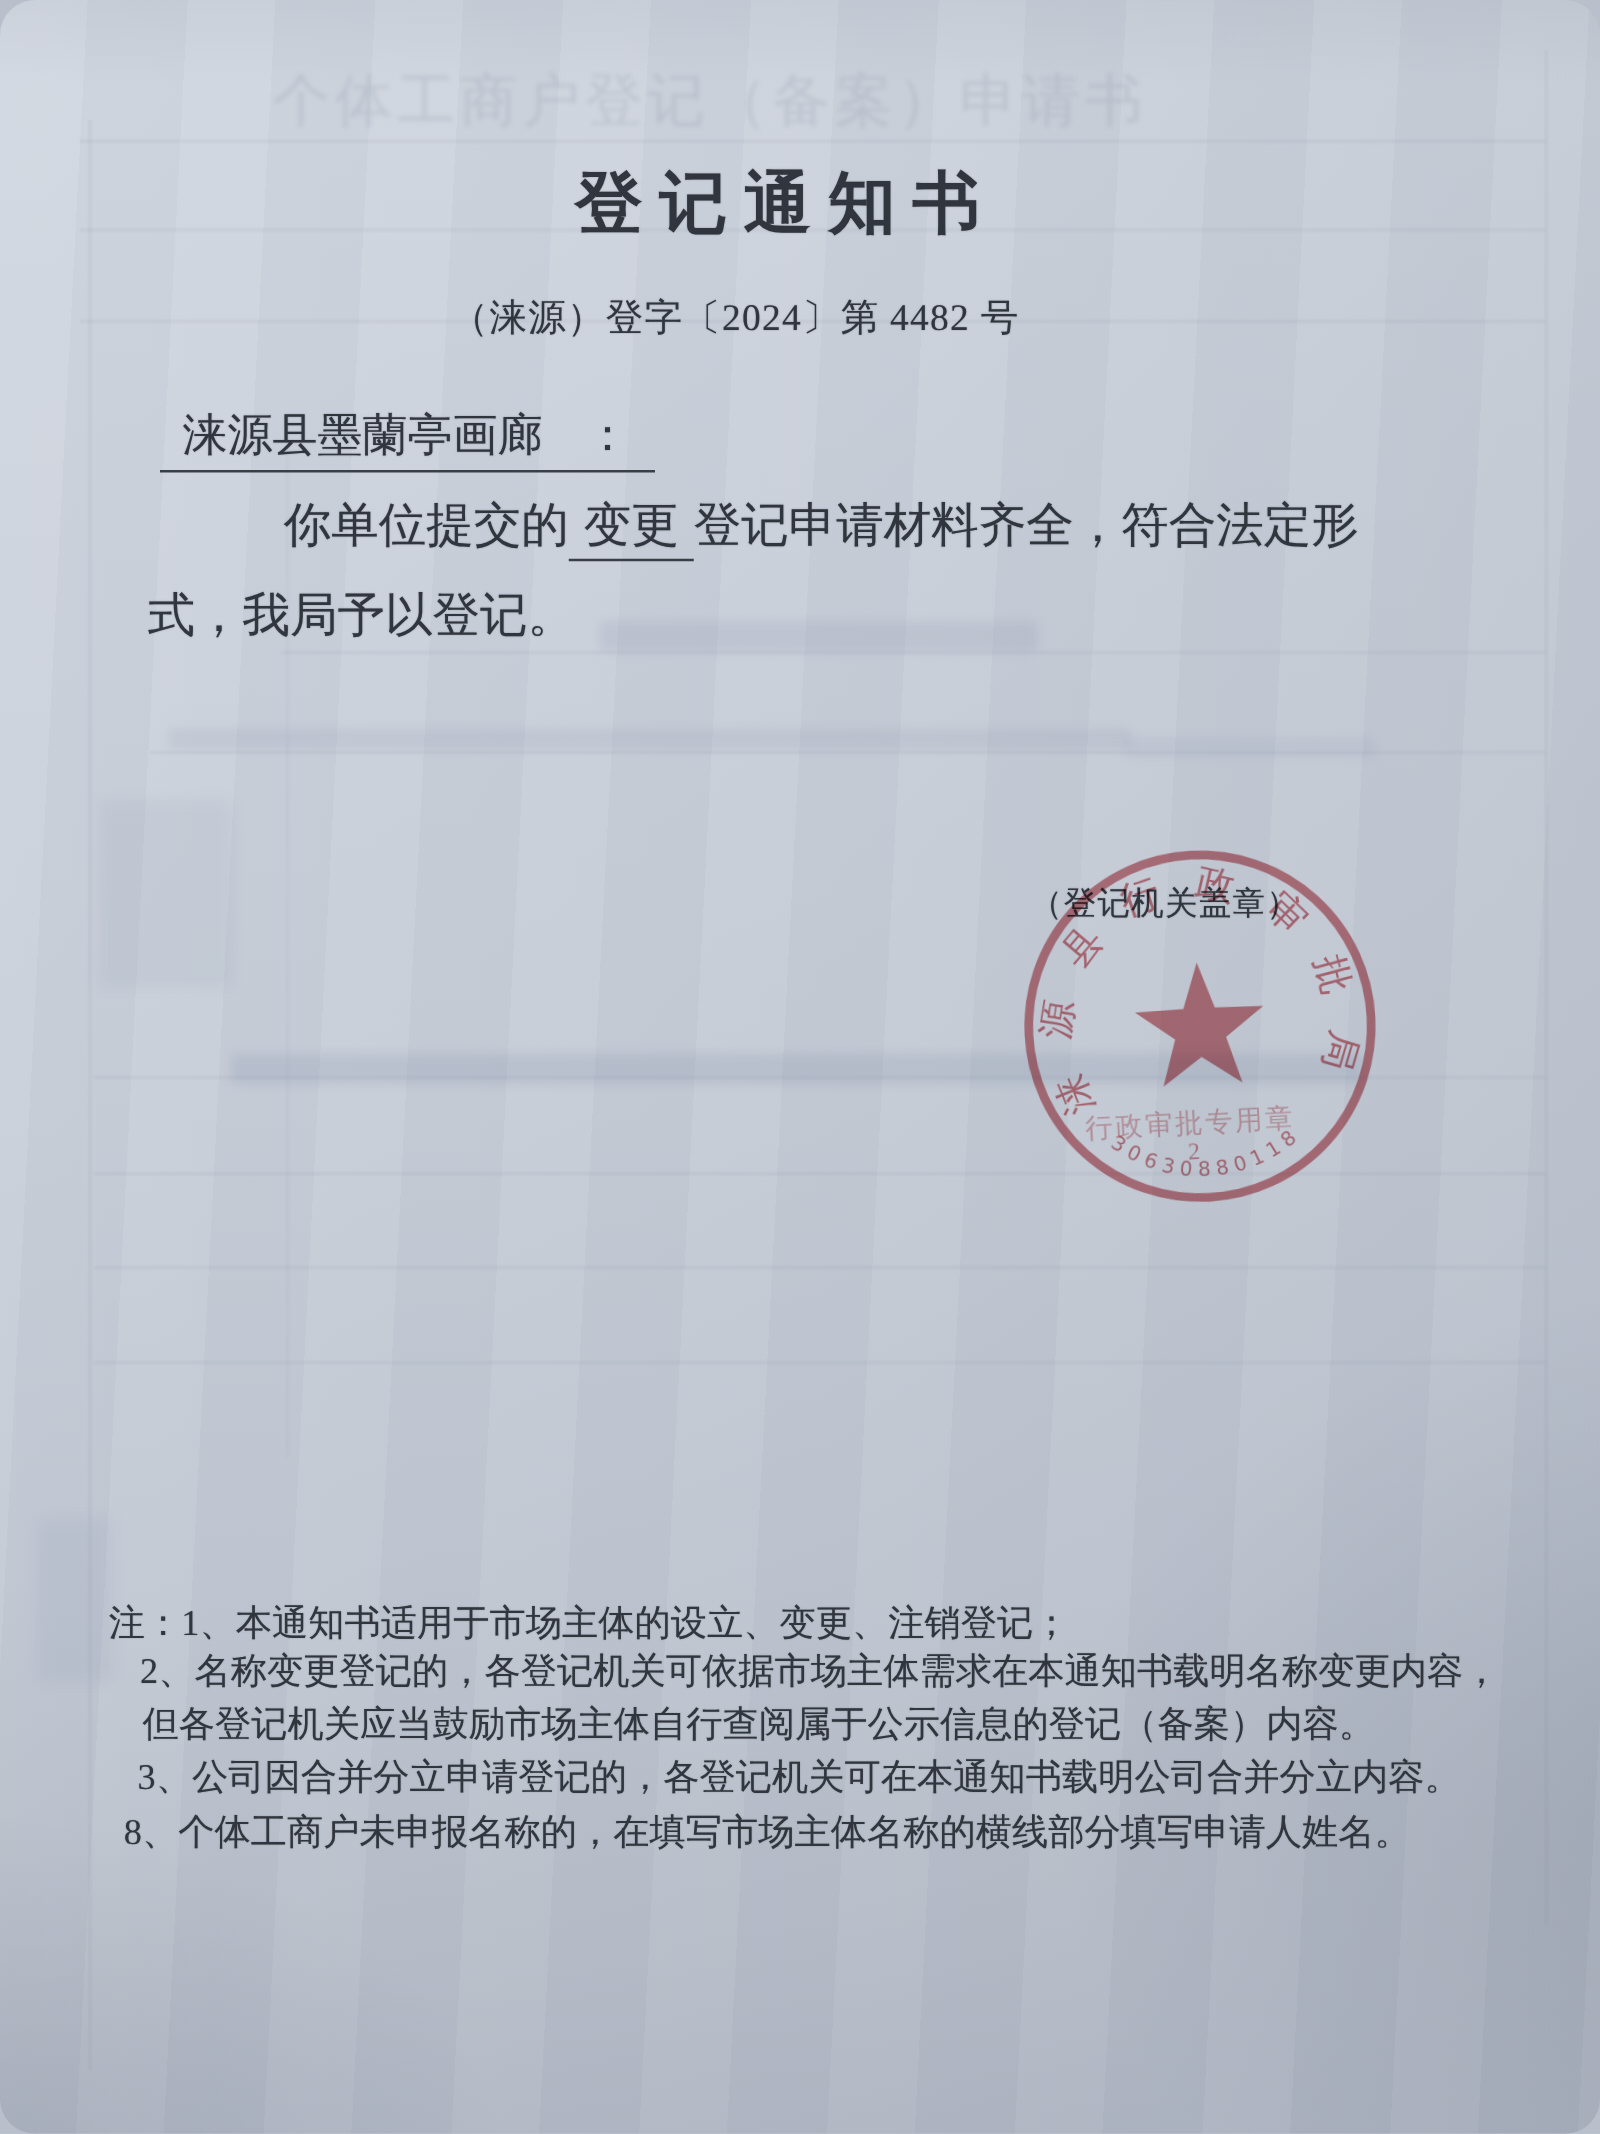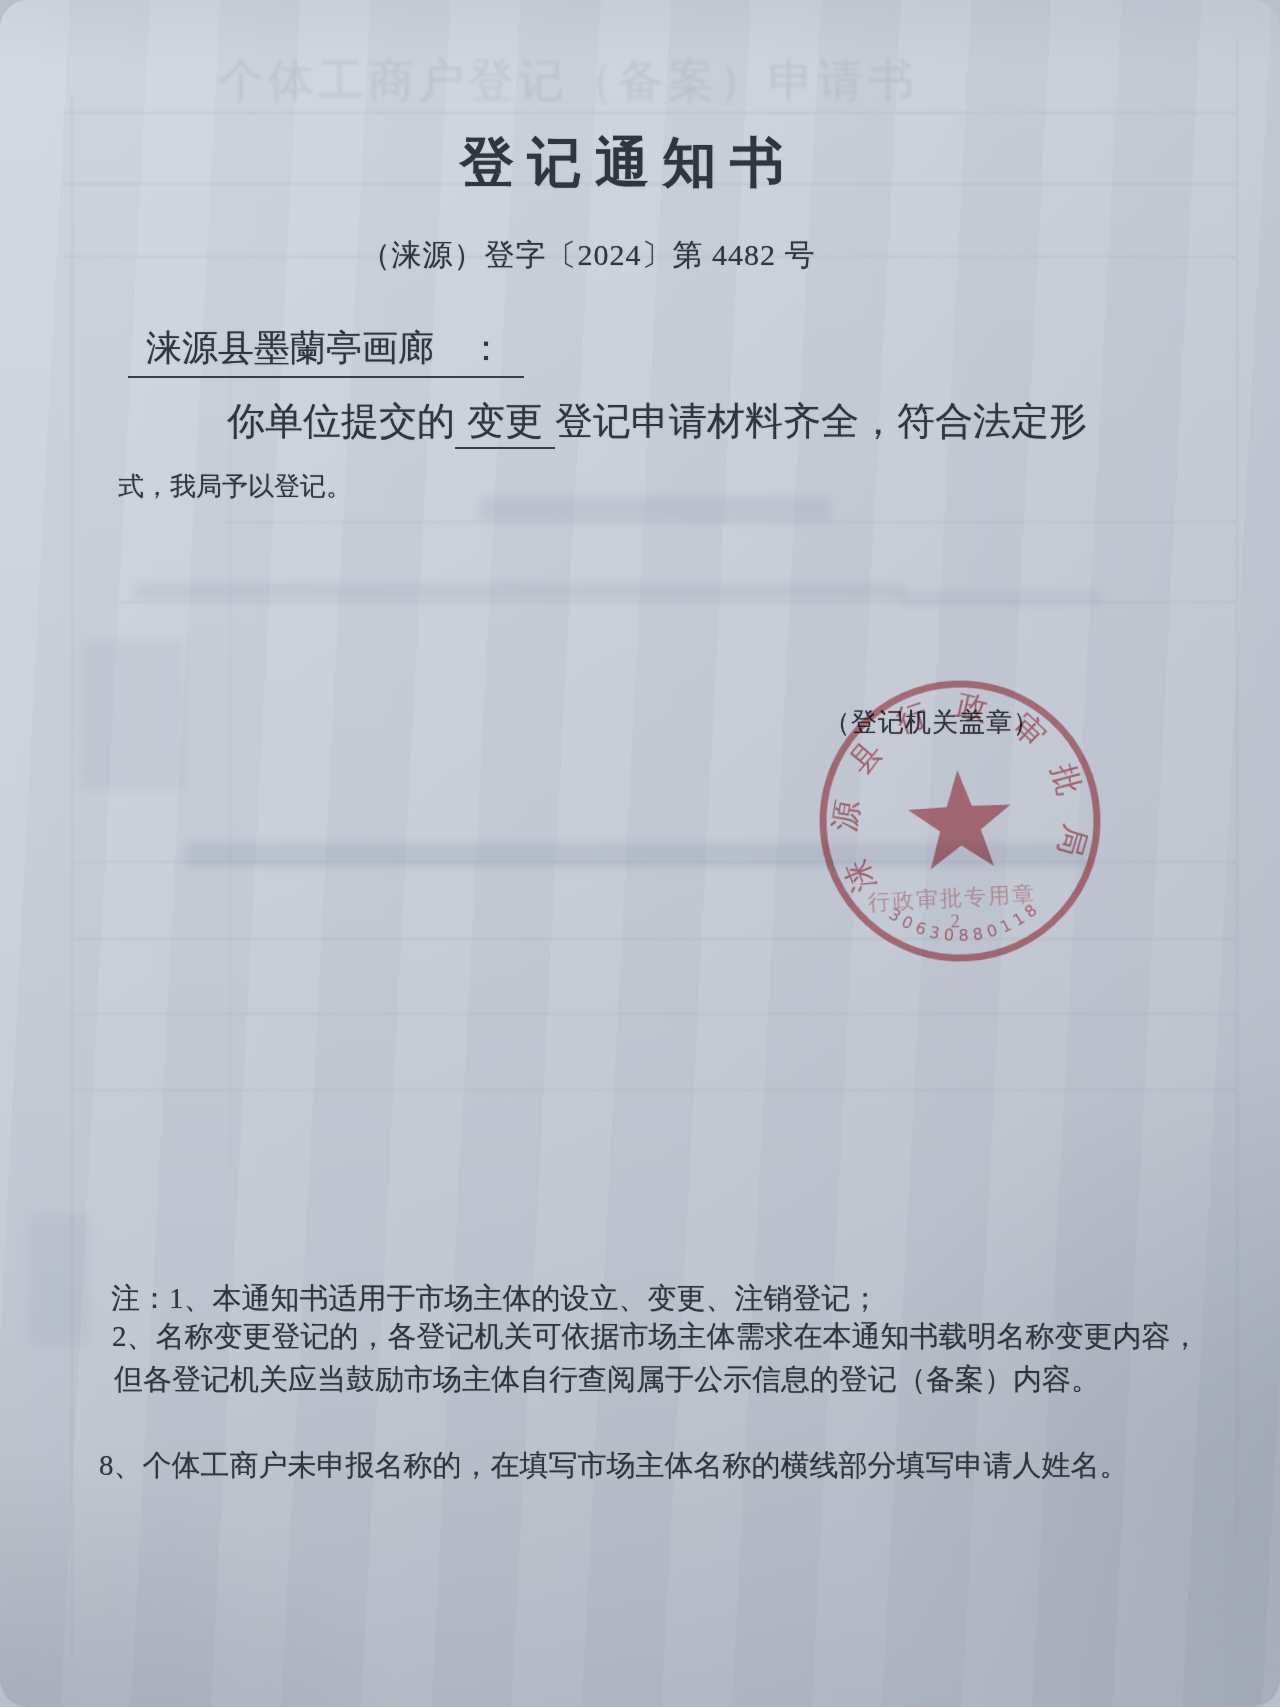--- a/index.html
+++ b/index.html
@@ -65,21 +65,21 @@
   <div class="txt center" style="top:238px;font-size:30px;transform:translateX(-52px);letter-spacing:1px;">（涞源）登字〔2024〕第 4482 号</div>
 
   <div class="txt" style="left:128px;top:328px;font-size:36px;">
     <span class="u" style="padding:0 20px 8px 18px;"><span>涞源县墨蘭亭画廊</span><span class="gap"></span><span>：</span></span>
   </div>
 
   <div class="txt" style="left:227px;top:400px;font-size:38px;">
     <span>你单位提交的</span><span class="u2">变更</span><span>登记申请材料齐全，符合法定形</span>
   </div>
 
-  <div class="txt" style="left:118px;top:472px;font-size:26px;">式，我局予以登记。</div>
+  <div class="txt" style="left:118px;top:472px;font-size:38px;">式，我局予以登记。</div>
 
   <div class="txt" style="left:824px;top:708px;font-size:26px;letter-spacing:1px;">（登记机关盖章）</div>
 
 
   <div class="stamp">
     <svg width="300" height="300" viewBox="0 0 300 300">
       <defs>
         <path id="ringPath" d="M 65.6 209.1 A 103 103 0 1 1 234.4 209.1" fill="none"></path>
         <path id="serialPath" d="M 68.2 237.7 A 120 120 0 0 0 231.8 237.7" fill="none"></path>
       </defs>
@@ -89,20 +89,21 @@
         <textPath href="#ringPath" startOffset="50%" text-anchor="middle">涞源县行政审批局</textPath>
       </text>
       <text x="138" y="234" text-anchor="middle" font-size="22" letter-spacing="2" fill="rgba(203,96,104,0.50)" font-family="Liberation Serif, serif">行政审批专用章</text>
       <text x="140" y="256" text-anchor="middle" font-size="19" fill="rgba(203,96,104,0.72)" font-family="Liberation Serif, serif">2</text>
       <text font-size="16" letter-spacing="5" fill="rgba(197,88,97,0.82)" font-family="DejaVu Sans, sans-serif">
         <textPath href="#serialPath" startOffset="50%" text-anchor="middle">1306308801187</textPath>
       </text>
     </svg>
   </div>
 
-  <div class="notes-line" style="left:87px;top:1279px;margin-left:24px;">
+  <div class="notes-line" style="left:87px;top:1279px;">
     <span>注：</span><span>1、本通知书适用于市场主体的设立、变更、注销登记；</span>
   </div>
   <div class="notes-line" style="left:112px;top:1317px;">2、名称变更登记的，各登记机关可依据市场主体需求在本通知书载明名称变更内容，</div>
   <div class="notes-line" style="left:74px;top:1360px;margin-left:40px;">但各登记机关应当鼓励市场主体自行查阅属于公示信息的登记（备案）内容。</div>
+  <div class="notes-line" style="left:110px;top:1402px;">3、公司因合并分立申请登记的，各登记机关可在本通知书载明公司合并分立内容。</div>
   <div class="notes-line" style="left:99px;top:1446px;">8、个体工商户未申报名称的，在填写市场主体名称的横线部分填写申请人姓名。</div>
 
 </div>
 
 </body></html>

